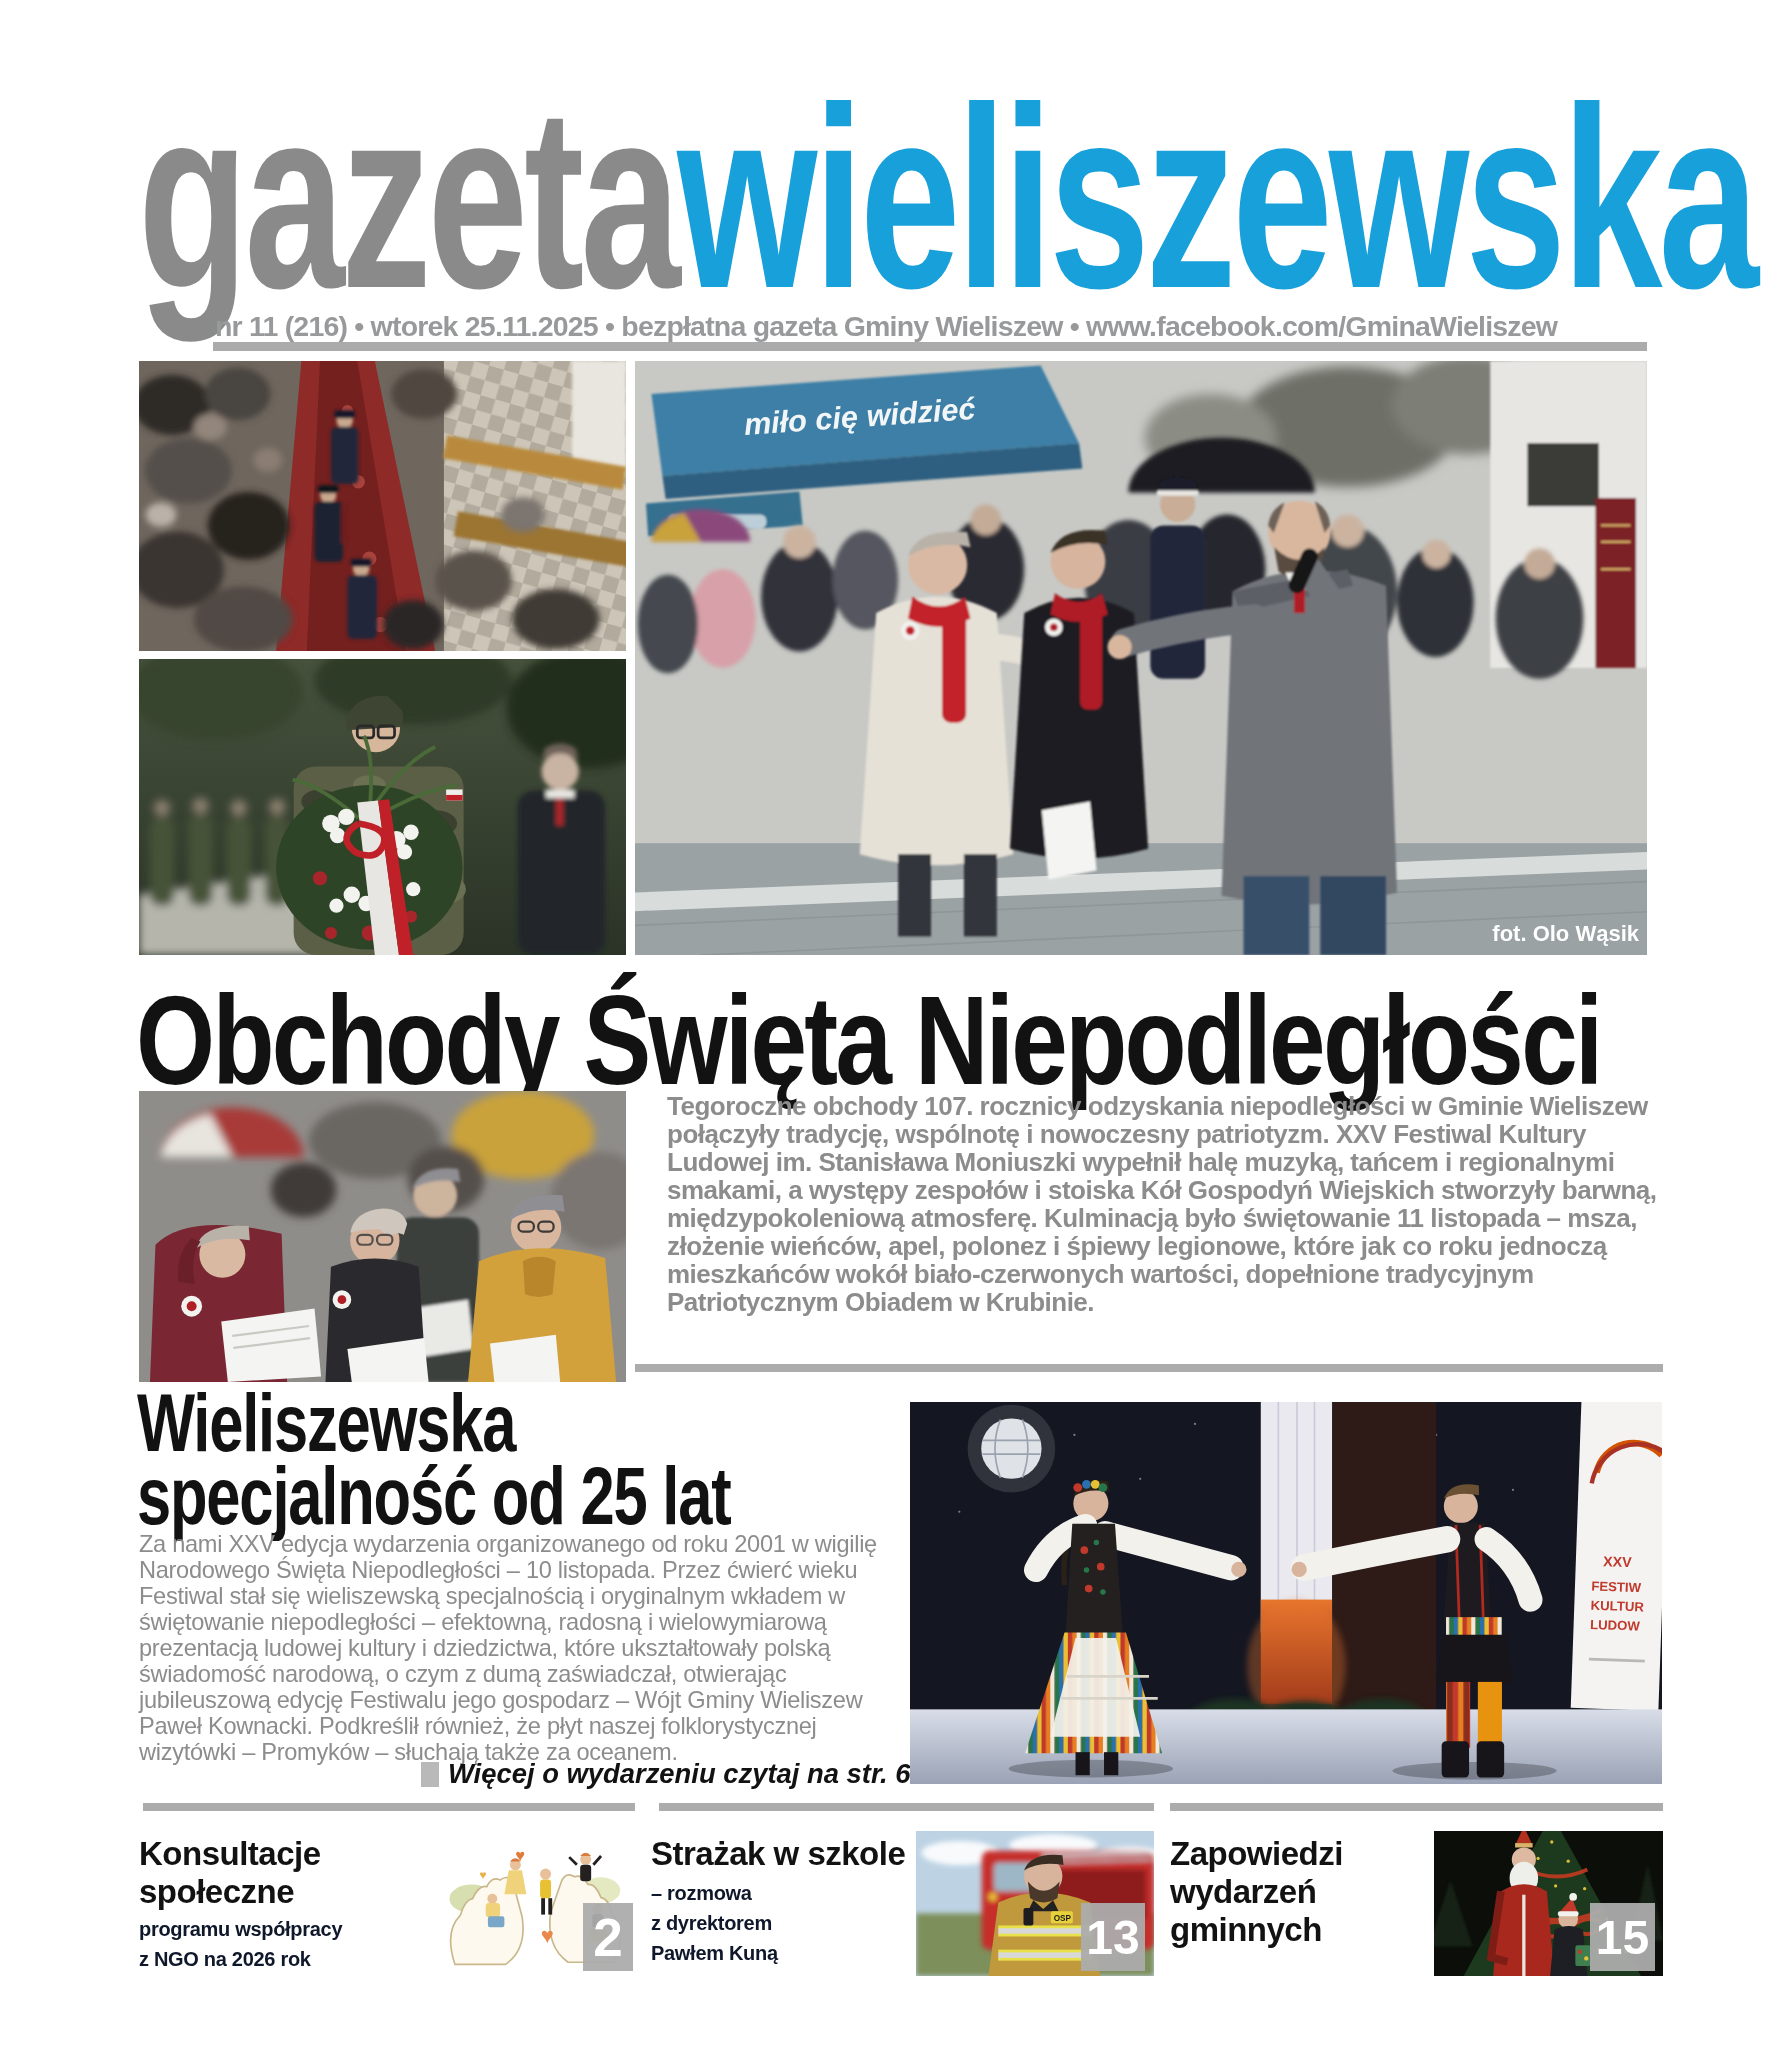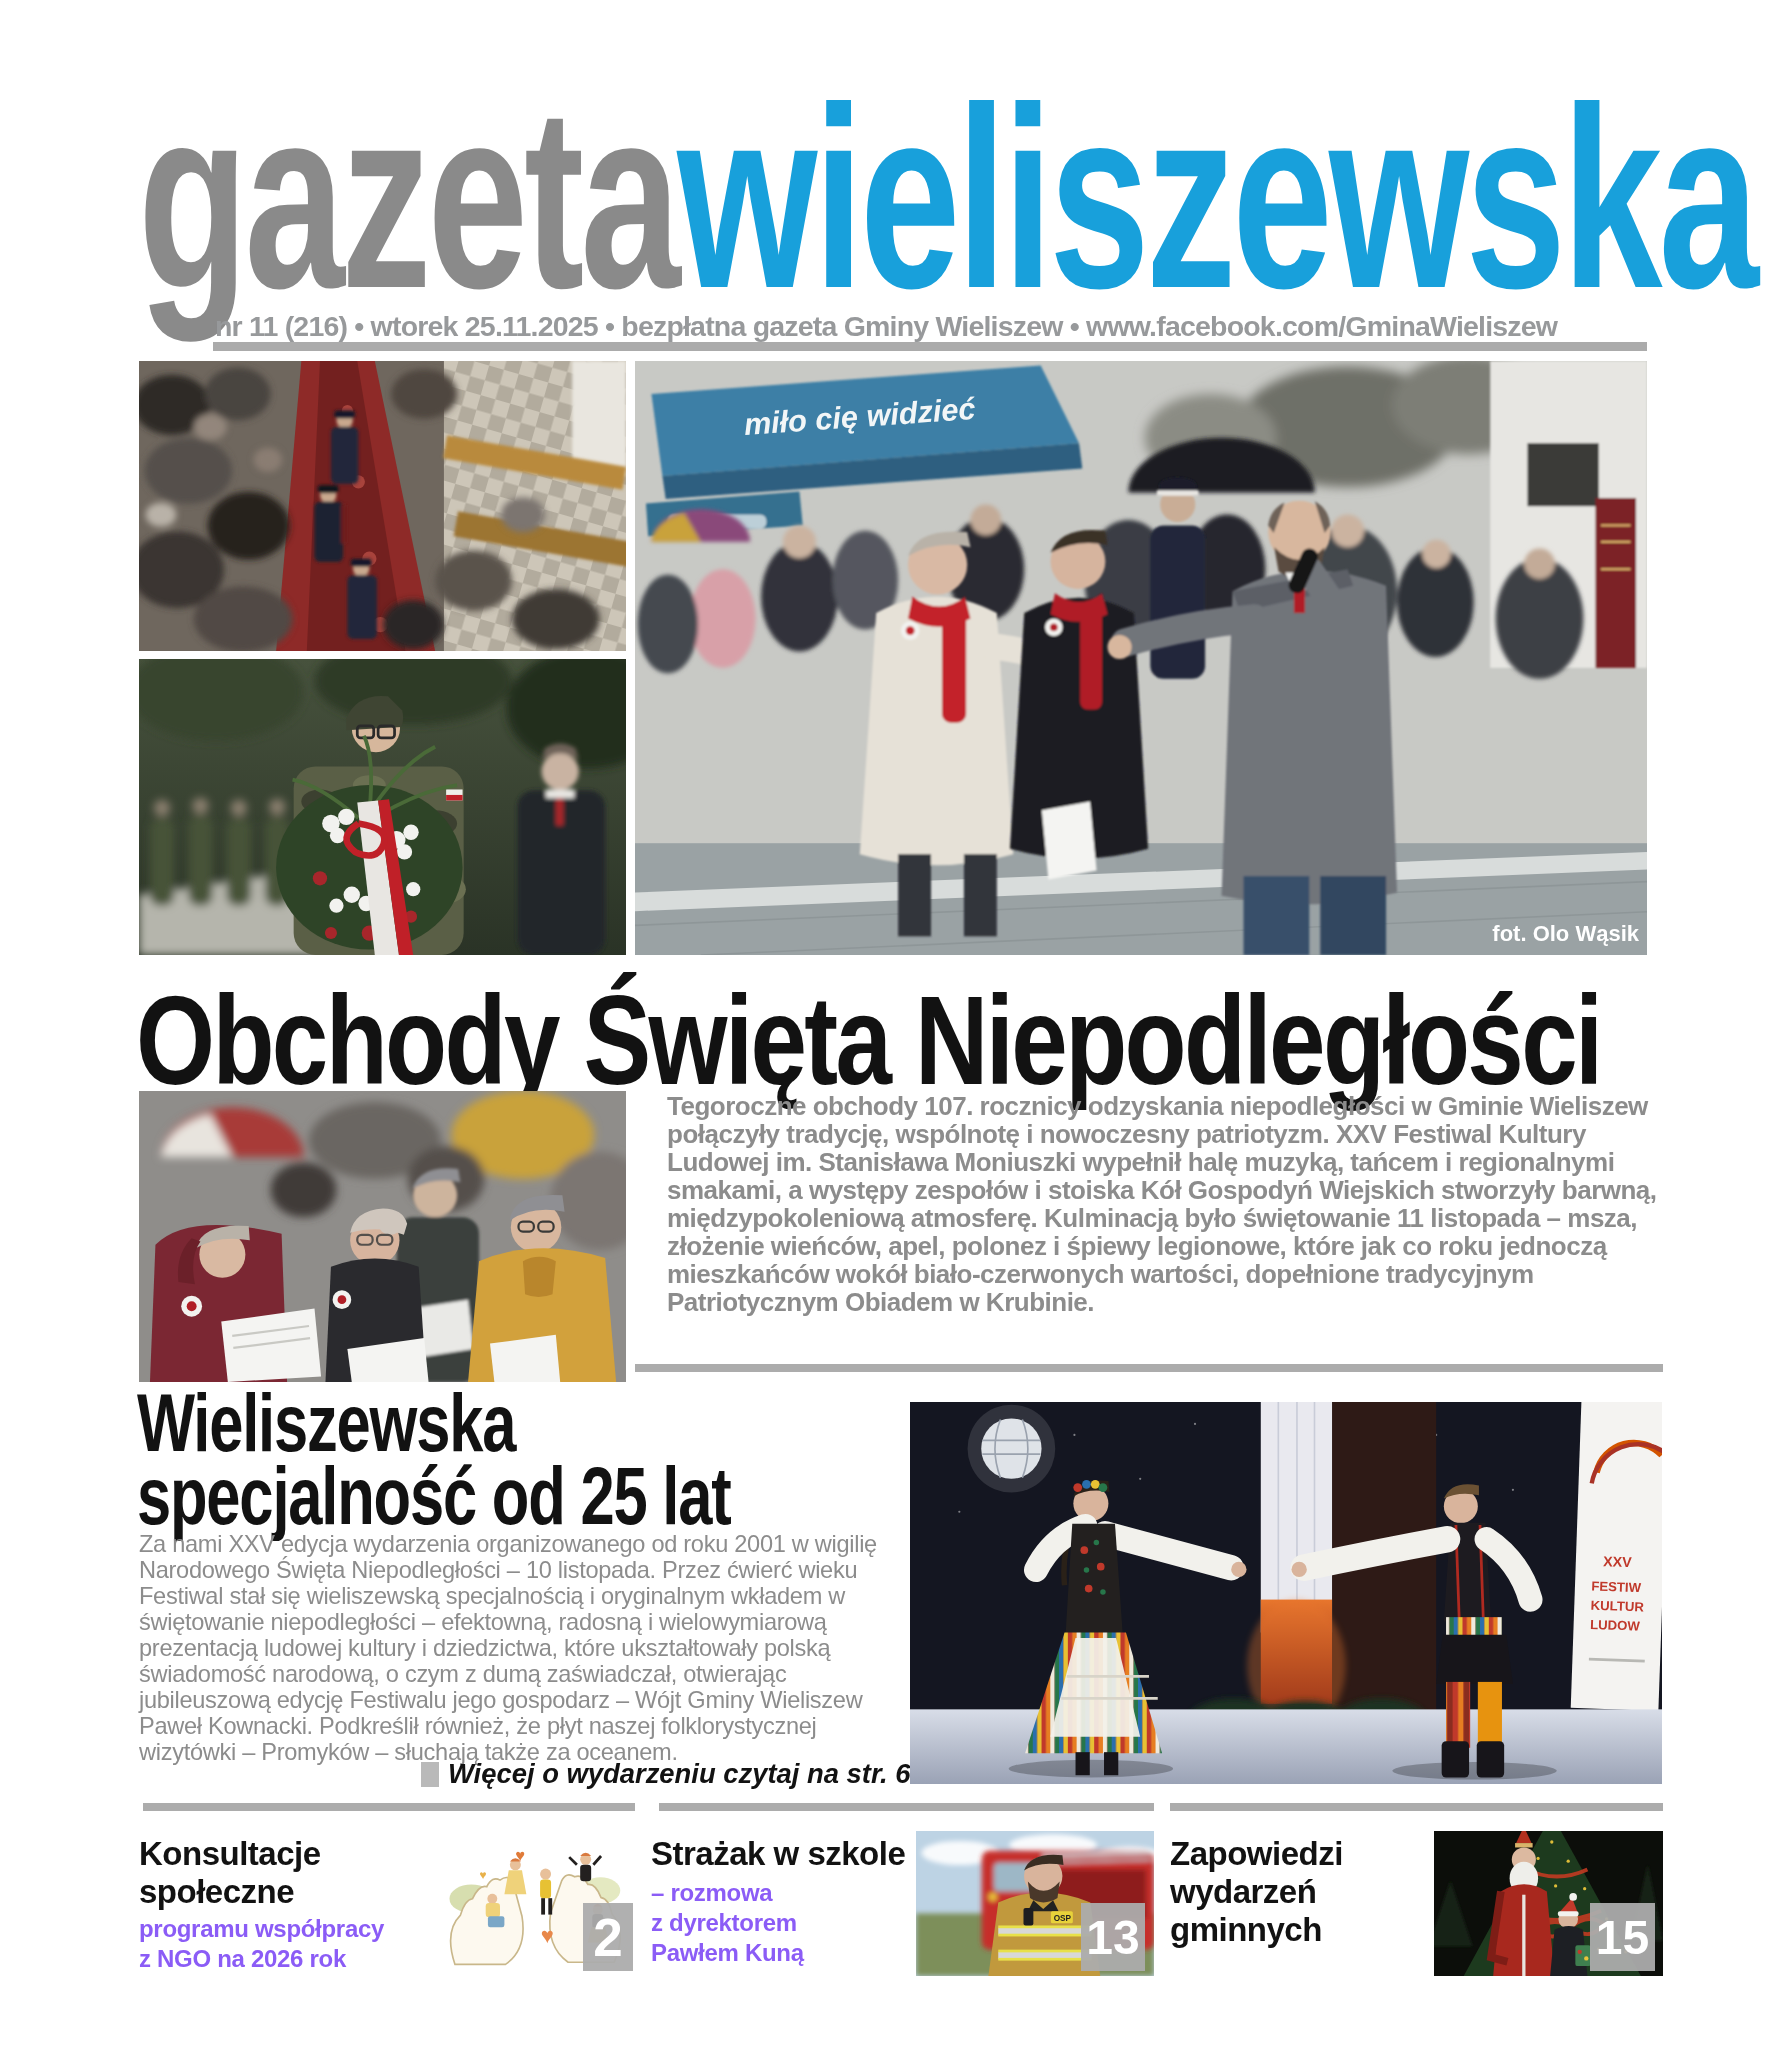--- a/index.html
+++ b/index.html
@@ -39,21 +39,21 @@
   #div1{left:635px;top:1364px;width:1028px;}
   #div2a{left:143px;top:1803px;width:492px;}
   #div2b{left:659px;top:1803px;width:495px;}
   #div2c{left:1170px;top:1803px;width:493px;}
   .h2{position:absolute;left:137px;top:1386px;font-size:82px;line-height:73px;font-weight:bold;
       color:#121212;letter-spacing:-1.6px;white-space:nowrap;transform:scaleX(.75);transform-origin:0 0;}
   .body2{position:absolute;left:139px;top:1531px;width:773px;font-size:23.6px;line-height:26px;
          font-weight:normal;color:#8c8c8c;letter-spacing:-0.3px;}
   
   .t-title{position:absolute;font-size:33px;font-weight:bold;color:#121212;line-height:38px;letter-spacing:-0.5px;}
-  .t-sub{position:absolute;font-size:24px;font-weight:bold;color:#8b5cf6;line-height:30px;letter-spacing:-0.3px;}
+  .t-sub{position:absolute;font-size:20px;font-weight:bold;color:#0f172a;line-height:30px;letter-spacing:-0.3px;}
   #t1-title{left:139px;top:1835px;}
   #t1-sub{left:139px;top:1914px;}
   #t2-title{left:651px;top:1835px;}
   #t2-sub{left:651px;top:1878px;}
   #t3-title{left:1170px;top:1835px;}
   .pgbox{position:absolute;background:rgba(172,172,172,.95);color:#fff;font-weight:bold;
          display:flex;align-items:center;justify-content:center;}
   #pg2{left:583px;top:1903px;width:50px;height:68px;font-size:53px;}
   #pg13{left:1081px;top:1903px;width:64px;height:68px;font-size:48px;}
   #pg15{left:1590px;top:1903px;width:65px;height:68px;font-size:48px;}

